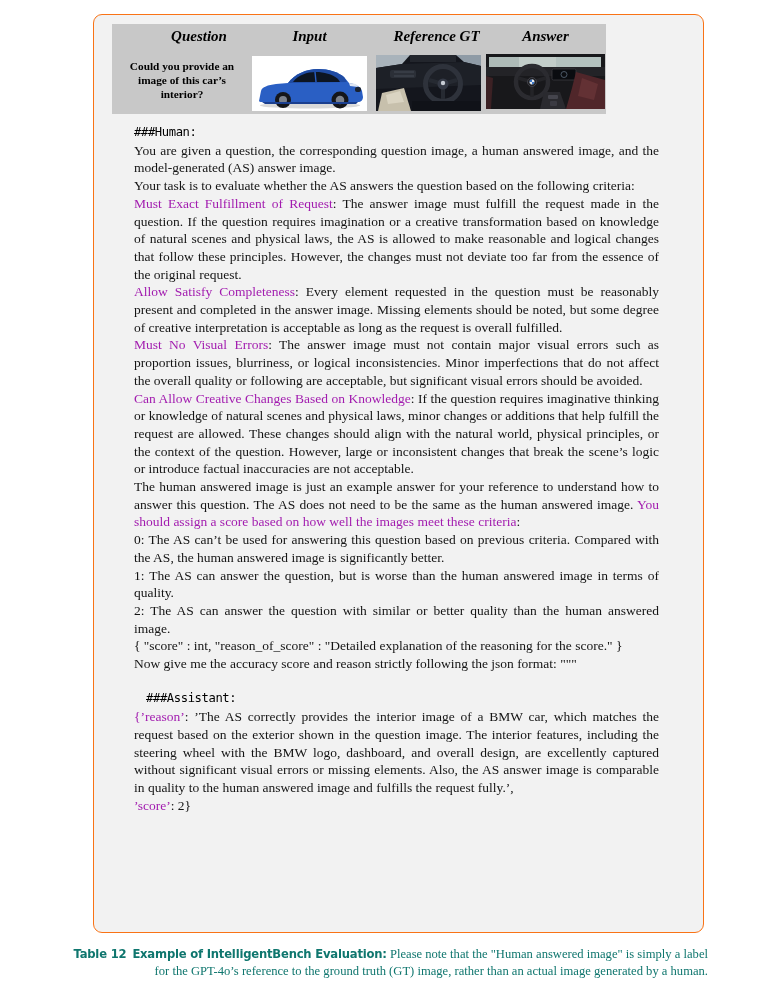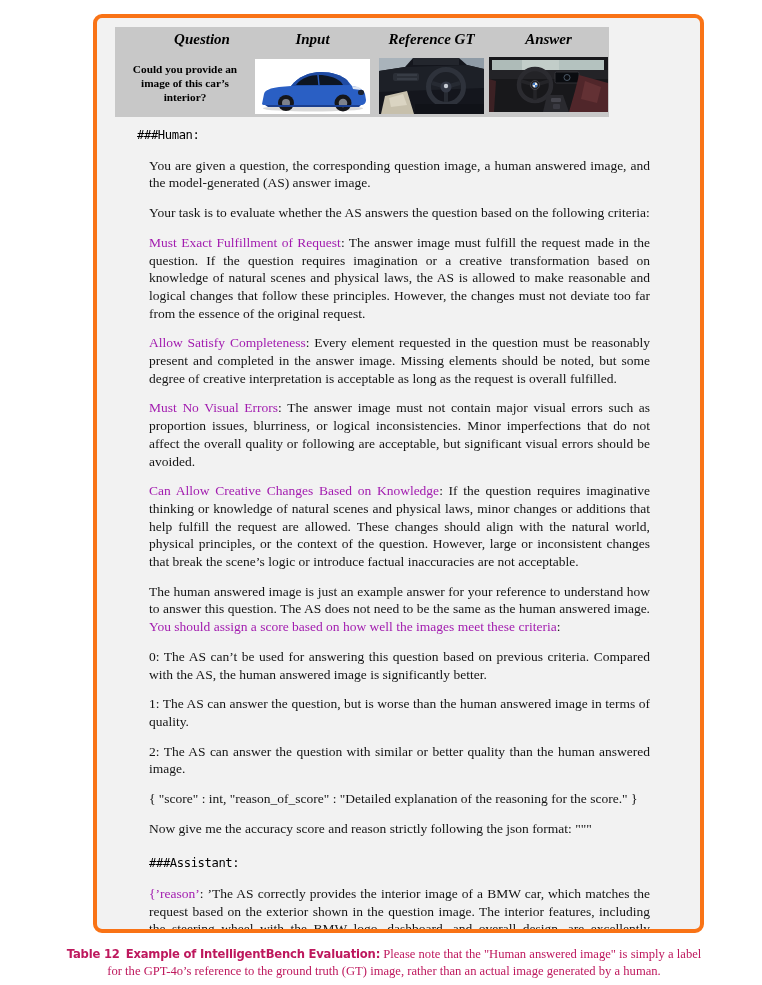--- a/index.html
+++ b/index.html
@@ -2,57 +2,57 @@
 <html><head>
 <meta charset="utf-8">
 <style>
   html,body{margin:0;padding:0;}
   body{
     width:762px;height:985px;position:relative;background:#ffffff;
     font-family:"Liberation Serif", serif;color:#111;
   }
   .figure-box{
     position:absolute;left:93px;top:14px;width:611px;height:919px;
-    background:#f2f2f2;border:4px solid #f97316;border-radius:9px;
+    background:#f2f2f2;border:1px solid #f97316;border-radius:9px;
     box-sizing:border-box;overflow:hidden;
   }
   .strip{
     position:absolute;left:18px;top:9px;width:494px;height:90px;
     background:#c8c8c8;
   }
   .hdr{
     position:absolute;top:4px;font-family:"Liberation Serif",serif;
     font-style:italic;font-weight:bold;font-size:15px;text-align:center;color:#000;
   }
   .hdr-q{left:27px;width:120px;}
   .hdr-i{left:140px;width:115px;}
-  .hdr-r{left:264px;width:105px;text-align:center;}
+  .hdr-r{left:272px;width:105px;text-align:center;}
   .hdr-a{left:374px;width:119px;}
   .qtext{
     position:absolute;left:7px;top:36px;width:126px;
     font-weight:bold;font-size:11.3px;line-height:13.8px;color:#000;text-align:center;
   }
   .shot{position:absolute;display:block;}
   .shot-input{left:140px;top:32px;width:115px;height:55px;}
   .shot-ref{left:264px;top:31px;width:105px;height:56px;}
   .shot-ans{left:374px;top:30px;width:119px;height:55px;}
   .doc{
     position:absolute;left:40px;top:109px;width:525px;
     font-size:13.5px;line-height:17.7px;text-align:justify;color:#141414;
   }
-  .doc p{margin:12px;}
+  .doc p{margin:0;}
   .mono-label{
     font-family:"DejaVu Sans Mono",monospace;font-size:12.2px;
     letter-spacing:-0.4px;text-align:left;color:#000;
   }
   .assistant-gap{margin-top:17.7px;margin-left:12px;}
   .seg-blue{color:#a21caf;}
   .caption{
     position:absolute;left:60px;top:946px;width:648px;
-    font-size:12.6px;line-height:16.6px;text-align:center;color:#be185d;
+    font-size:12.6px;line-height:16.6px;text-align:right;color:#0f766e;
   }
   .cap-bold{
     font-family:"DejaVu Sans",sans-serif;font-weight:bold;font-size:11.6px;
     letter-spacing:-0.2px;
   }
   .cap-sp{display:inline-block;width:6px;}
 </style>
 </head>
 <body>
 

